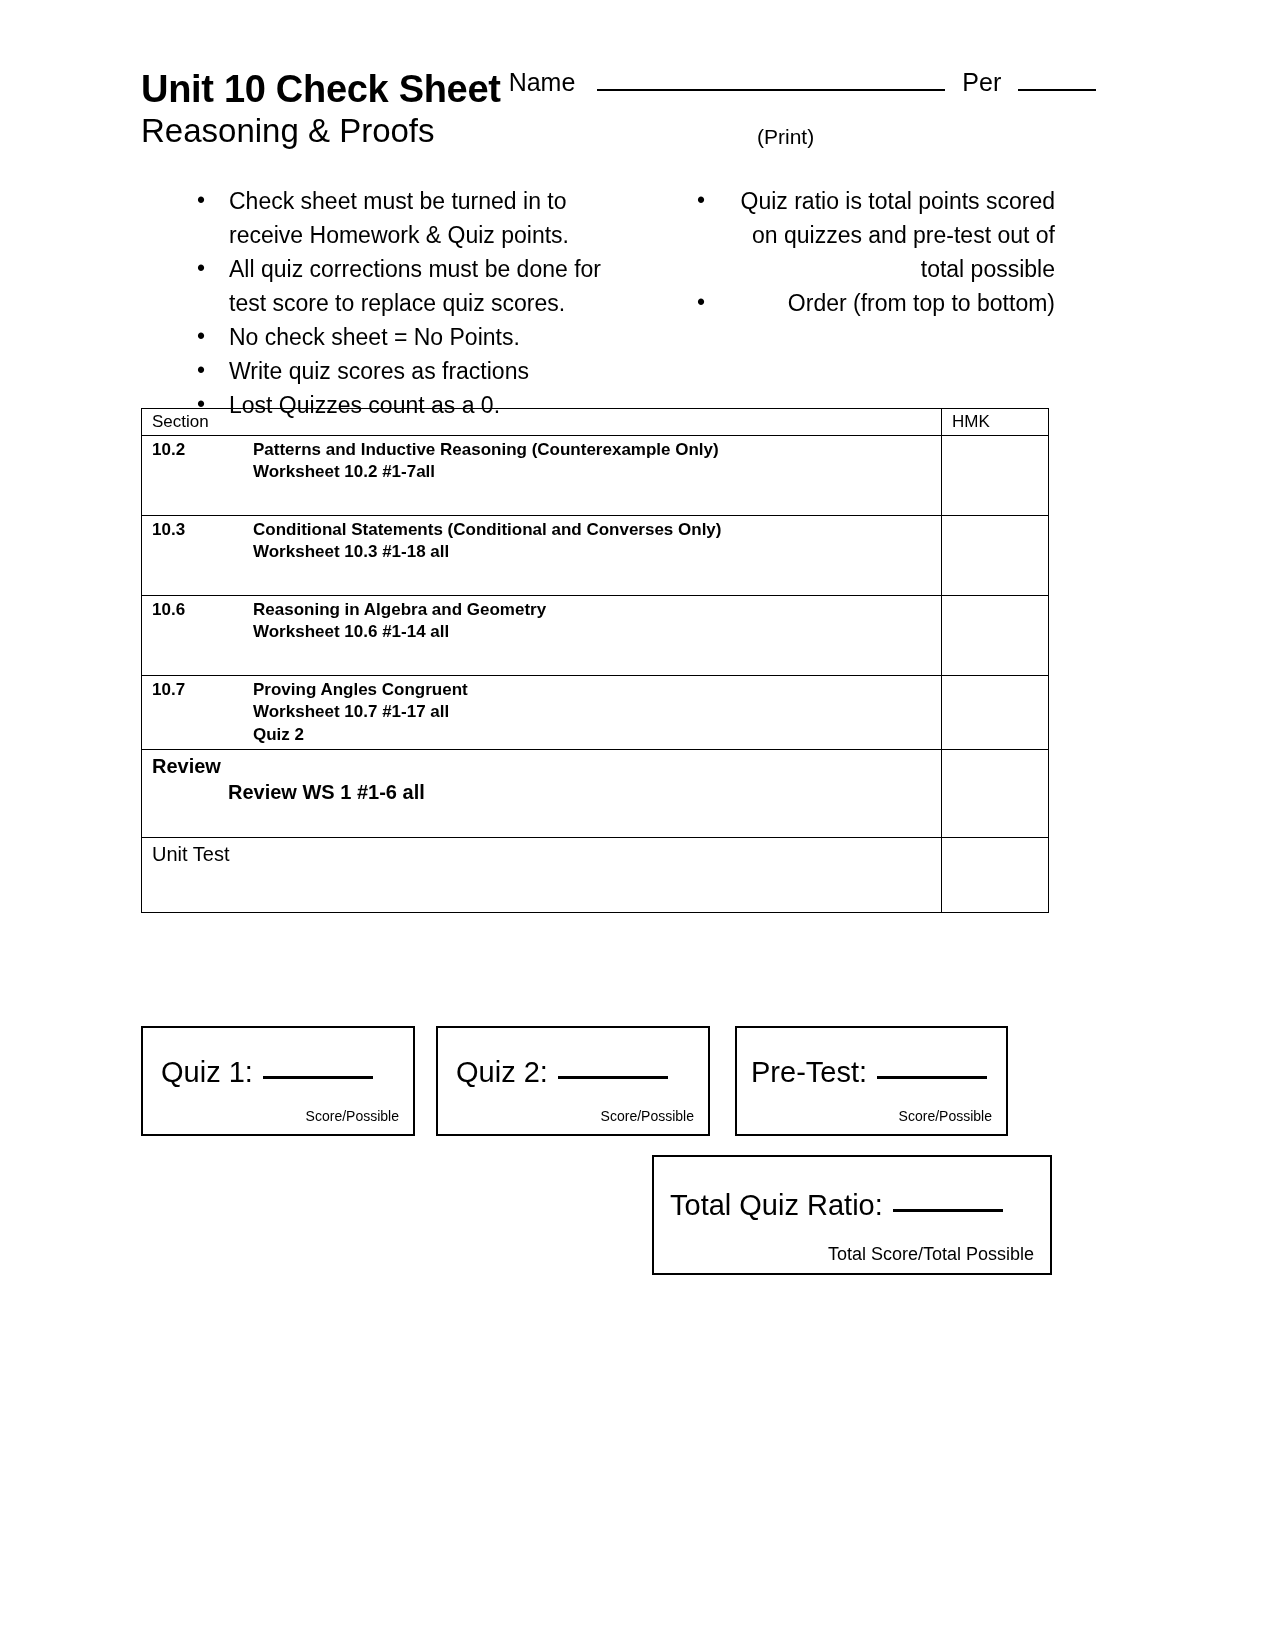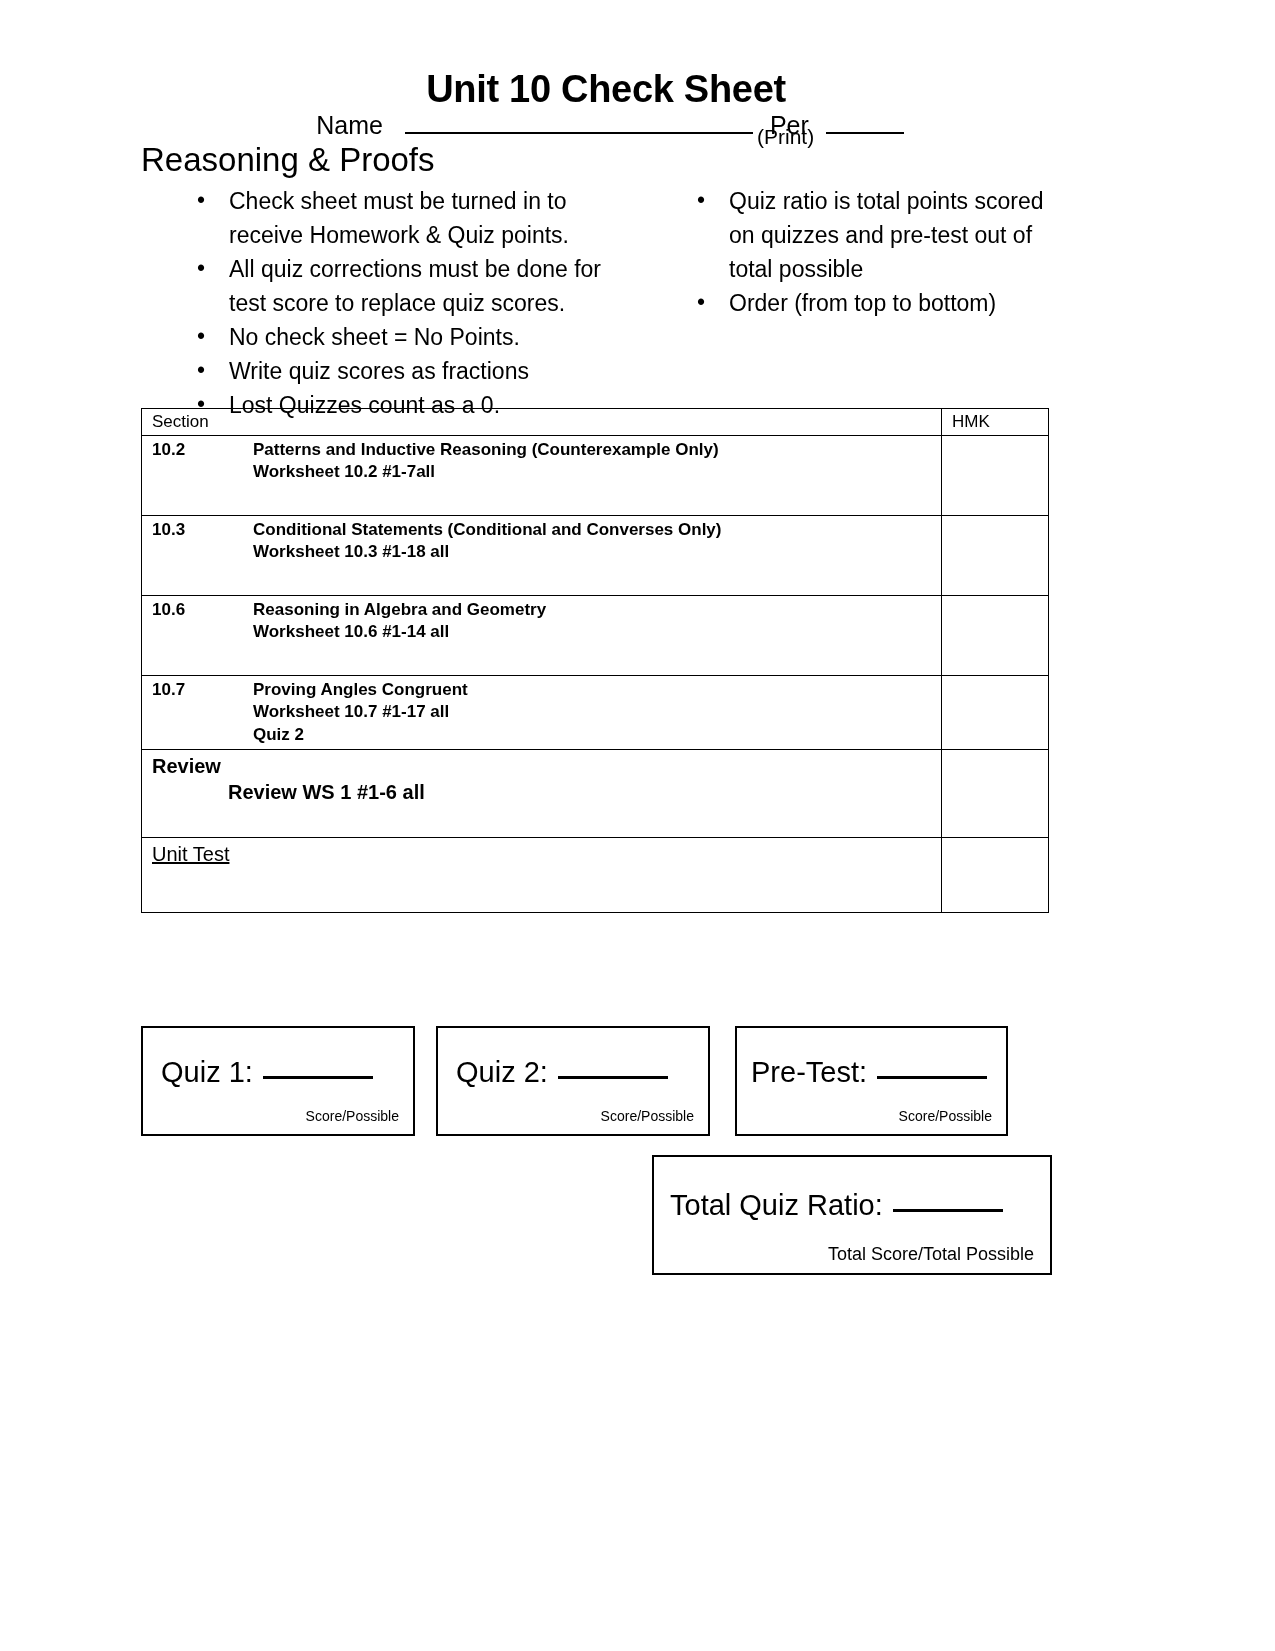--- a/index.html
+++ b/index.html
@@ -24,22 +24,21 @@
 
   
   .header {
     position: absolute;
     left: 141px;
     top: 68px;
     width: 930px;
   }
   .title-row {
     display: flex;
-    align-items: center;
-    flex-direction: column;
+    align-items: flex-start;
   }
   .doc-title {
     font-size: 38px;
     font-weight: bold;
     letter-spacing: -0.3px;
     white-space: nowrap;
   }
   .name-block {
     margin-left: 8px;
     font-size: 25px;
@@ -76,21 +75,21 @@
 
   
   .bullets {
     position: absolute;
     left: 141px;
     top: 168px;
     width: 930px;
     display: flex;
   }
   .col-left { width: 500px; }
-  .col-right { width: 430px; }
+  .col-right { width: 430px; text-align: right; }
 
   ul.lvl1 {
     list-style: none;
     margin: 16px;
     padding: 0;
   }
   ul.lvl1 > li {
     font-size: 23px;
     line-height: 1.48;
     padding-left: 72px;
@@ -158,21 +157,21 @@
     font-size: 20px;
     font-weight: bold;
     line-height: 1.32;
   }
   .review-item {
     font-size: 20px;
     font-weight: bold;
     line-height: 1.32;
     padding-left: 76px;
   }
-  .unit-test-pad { padding-bottom: 42px; text-decoration: underline; }
+  .unit-test-pad { padding-bottom: 42px; }
 
   
   .score-row {
     position: absolute;
     left: 141px;
     top: 1026px;
     width: 890px;
     height: 112px;
   }
   .score-box {

